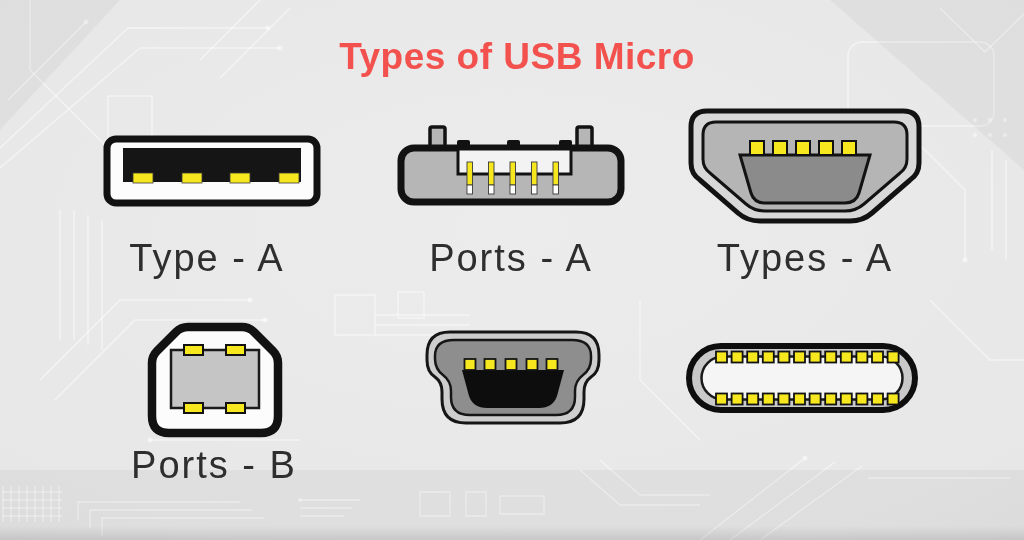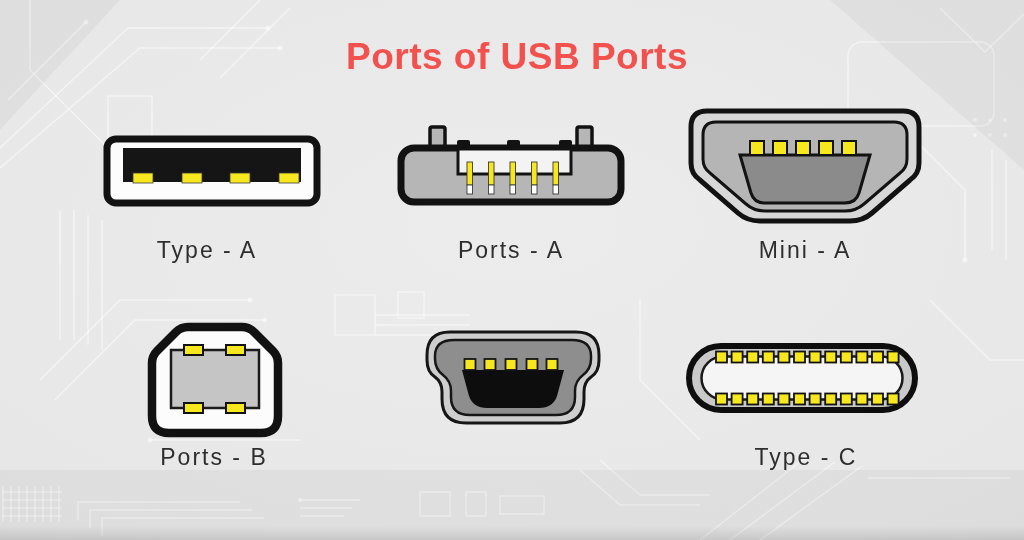--- a/index.html
+++ b/index.html
@@ -18,21 +18,21 @@
   .port-figure{position:absolute;}
   .fig-type-a  {left:103px; top:135px; width:218px; height:72px;}
   .fig-micro-a {left:397px; top:123px; width:228px; height:84px;}
   .fig-mini-a  {left:686px; top:108px; width:238px; height:126px;}
   .fig-type-b  {left:147px; top:322px; width:136px; height:116px;}
   .fig-mini-b  {left:424px; top:329px; width:178px; height:98px;}
   .fig-type-c  {left:685px; top:342px; width:234px; height:72px;}
   .port-figure svg{display:block; width:100%; height:100%;}
   .port-label{
     position:absolute; width:320px; text-align:center;
-    font-size:23px; font-weight:400; letter-spacing:2px; color:var(--label-dark,#2E2E2E);
+    font-size:38px; font-weight:400; letter-spacing:2px; color:var(--label-dark,#2E2E2E);
   }
   .lbl-type-a  {left:47px;  top:237px;}
   .lbl-micro-a {left:351px; top:237px;}
   .lbl-mini-a  {left:645px; top:237px;}
   .lbl-type-b  {left:54px;  top:444px;}
   .lbl-mini-b  {left:351px; top:444px;}
   .lbl-type-c  {left:646px; top:444px;}
   .pin{fill:var(--pin-yellow,#F6E71F);}
 </style>
 </head>
@@ -89,21 +89,21 @@
       <circle cx="300" cy="500" r="2"></circle>
         <circle cx="150" cy="440" r="2.5"></circle>
     </g>
     <g fill="#000000" fill-opacity="0.035">
       <polygon points="1024,0 830,0 1024,170"></polygon>
       <polygon points="0,0 120,0 0,130"></polygon>
       <rect x="0" y="470" width="1024" height="70"></rect>
     </g>
   </svg>
 
-  <div class="page-title">Ports of USB Ports</div>
+  <div class="page-title">Types of USB Micro</div>
 
   <div class="port-figure fig-type-a">
     <svg viewBox="0 0 218 72">
       <rect x="4" y="4" width="210" height="64" rx="9" fill="#FCFCFC" stroke="#121212" stroke-width="7"></rect>
       <rect x="20" y="13" width="178" height="34" fill="#151515"></rect>
       <g stroke="#3a3a3a" stroke-width="0.8">
         <rect class="pin" x="30" y="38" width="20" height="10"></rect>
         <rect class="pin" x="79" y="38" width="20" height="10"></rect>
         <rect class="pin" x="127" y="38" width="20" height="10"></rect>
         <rect class="pin" x="176" y="38" width="20" height="10"></rect>
@@ -154,21 +154,21 @@
       <path d="M54,47 H184 L173,85 Q170,95 159,95 H79 Q68,95 65,85 Z" fill="#8B8B8B" stroke="#121212" stroke-width="3"></path>
       <g stroke="#121212" stroke-width="2">
         <rect class="pin" x="64" y="33" width="14" height="14"></rect>
         <rect class="pin" x="87" y="33" width="14" height="14"></rect>
         <rect class="pin" x="110" y="33" width="14" height="14"></rect>
         <rect class="pin" x="133" y="33" width="14" height="14"></rect>
         <rect class="pin" x="156" y="33" width="14" height="14"></rect>
       </g>
     </svg>
   </div>
-  <div class="port-label lbl-mini-a">Mini - A</div>
+  <div class="port-label lbl-mini-a">Types - A</div>
 
   <div class="port-figure fig-type-b">
     <svg viewBox="0 0 136 116">
       <path d="M41,5 H95 Q102,5 107,10 L126,29 Q131,34 131,41 V94 Q131,111 114,111 H22 Q5,111 5,94 V41 Q5,34 10,29 L29,10 Q34,5 41,5 Z" fill="#FCFCFC" stroke="#121212" stroke-width="8.5"></path>
       <rect x="24" y="28" width="88" height="58" fill="#C5C5C5" stroke="#1B1B1B" stroke-width="2.5"></rect>
       <g stroke="#121212" stroke-width="2">
         <rect class="pin" x="37" y="23" width="19" height="10"></rect>
         <rect class="pin" x="79" y="23" width="19" height="10"></rect>
         <rect class="pin" x="37" y="81" width="19" height="10"></rect>
         <rect class="pin" x="79" y="81" width="19" height="10"></rect>
@@ -217,16 +217,15 @@
         <rect class="pin" x="109" y="51.5" width="11" height="11"></rect>
         <rect class="pin" x="124.6" y="51.5" width="11" height="11"></rect>
         <rect class="pin" x="140.2" y="51.5" width="11" height="11"></rect>
         <rect class="pin" x="155.8" y="51.5" width="11" height="11"></rect>
         <rect class="pin" x="171.4" y="51.5" width="11" height="11"></rect>
         <rect class="pin" x="187" y="51.5" width="11" height="11"></rect>
         <rect class="pin" x="202.6" y="51.5" width="11" height="11"></rect>
       </g>
     </svg>
   </div>
-  <div class="port-label lbl-type-c">Type - C</div>
 
   <div class="bottom-shade"></div>
 </div>
 
 </body></html>

